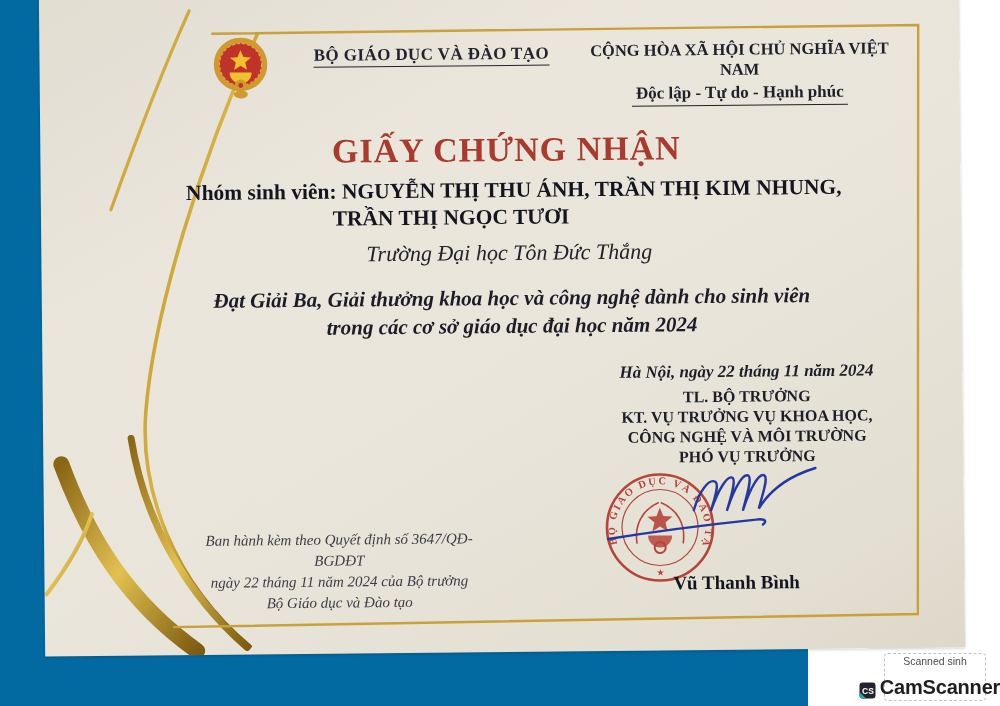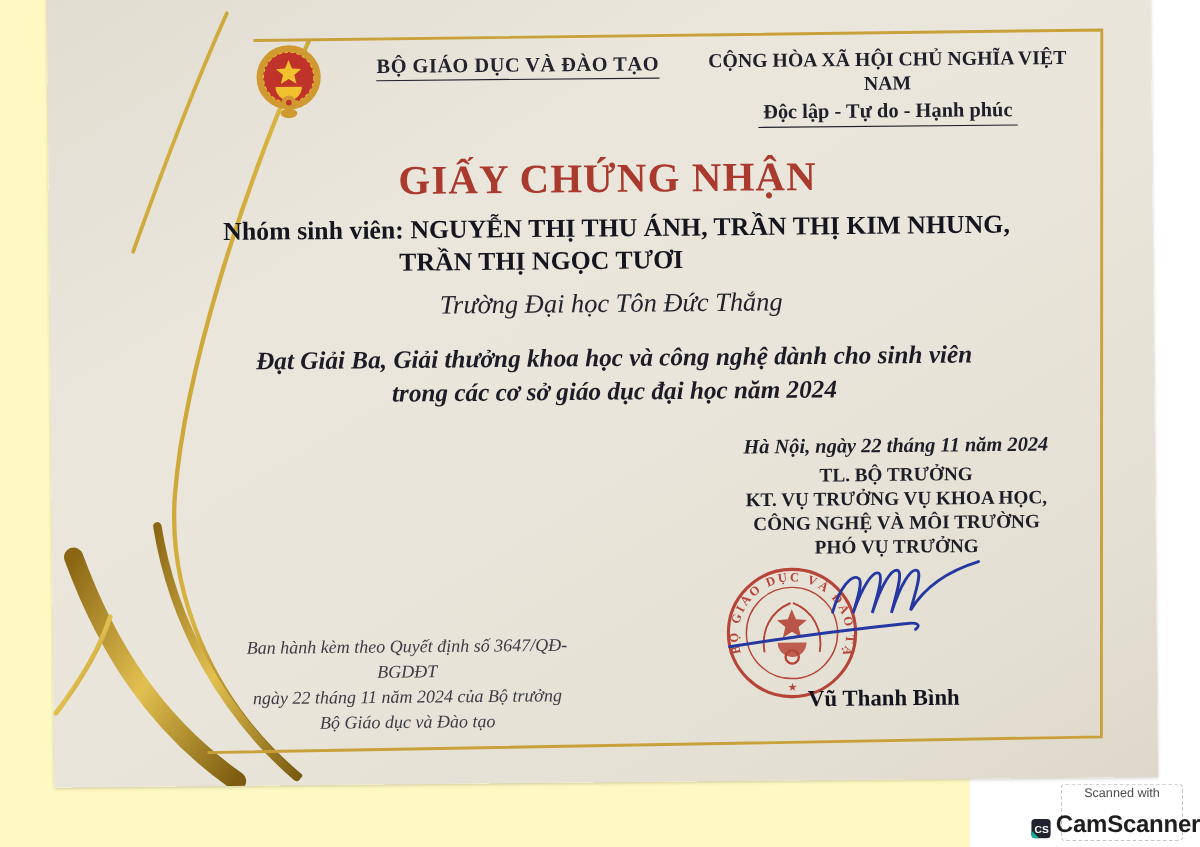--- a/index.html
+++ b/index.html
@@ -1,18 +1,18 @@
 <!DOCTYPE html>
 <html><head>
 <meta charset="utf-8">
 <style>
   * { margin:0; padding:0; box-sizing:border-box; }
   html,body { width:1000px; height:706px; background:#ffffff; overflow:hidden;
     font-family:"Liberation Serif","DejaVu Serif",serif; }
-  #stage { position:relative; width:808px; height:706px; background:#fef9c3; }
+  #stage { position:relative; width:808px; height:706px; background:#0369a1; }
 
   
   #paper {
     position:absolute; left:42px; top:-12px; width:920px; height:664px;
     transform:rotate(-0.55deg);
     background:linear-gradient(150deg,#e2ddd1 0%,#eae6dc 30%,#e9e5da 55%,#e4dfd3 85%,#ded8ca 100%);
     box-shadow:0 1px 3px rgba(0,0,0,0.18);
   }
   #deco-svg, #border-svg { position:absolute; left:0; top:0; width:920px; height:664px; pointer-events:none; }
 
@@ -158,21 +158,21 @@
     <div class="abs ctr signer-name">Vũ Thanh Bình</div>
 
     <div class="abs ctr issuance">
       <div>Ban hành kèm theo Quyết định số 3647/QĐ-BGDĐT</div>
       <div>ngày 22 tháng 11 năm 2024 của Bộ trưởng</div>
       <div>Bộ Giáo dục và Đào tạo</div>
     </div>
   </div>
 
   <div id="scan-badge">
-    <div class="sw">Scanned with</div>
+    <div class="sw">Scanned sinh</div>
     <div class="row">
       <svg width="17" height="17" viewBox="0 0 17 17">
         <rect x="0.5" y="0.5" width="16" height="16" rx="3" fill="#21242e"></rect>
         <path d="M0.5,10 L7,16.5 L3.5,16.5 A3,3 0 0 1 0.5,13.5 Z" fill="#14b296"></path>
         <text x="9" y="12" font-size="8.5" font-weight="bold" fill="#ffffff" text-anchor="middle" font-family="Liberation Sans, DejaVu Sans, sans-serif">CS</text>
       </svg>
       <span class="app">CamScanner</span>
       <span class="tm">™</span>
     </div>
   </div>

